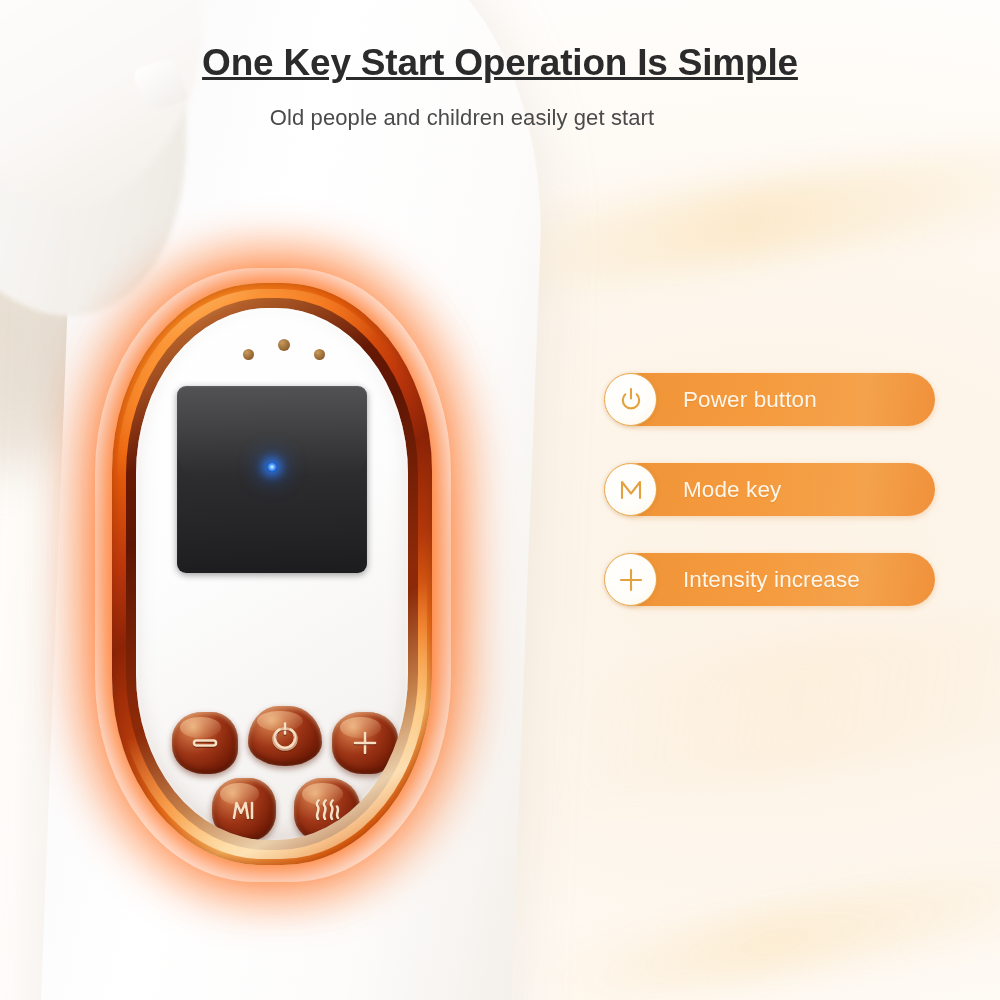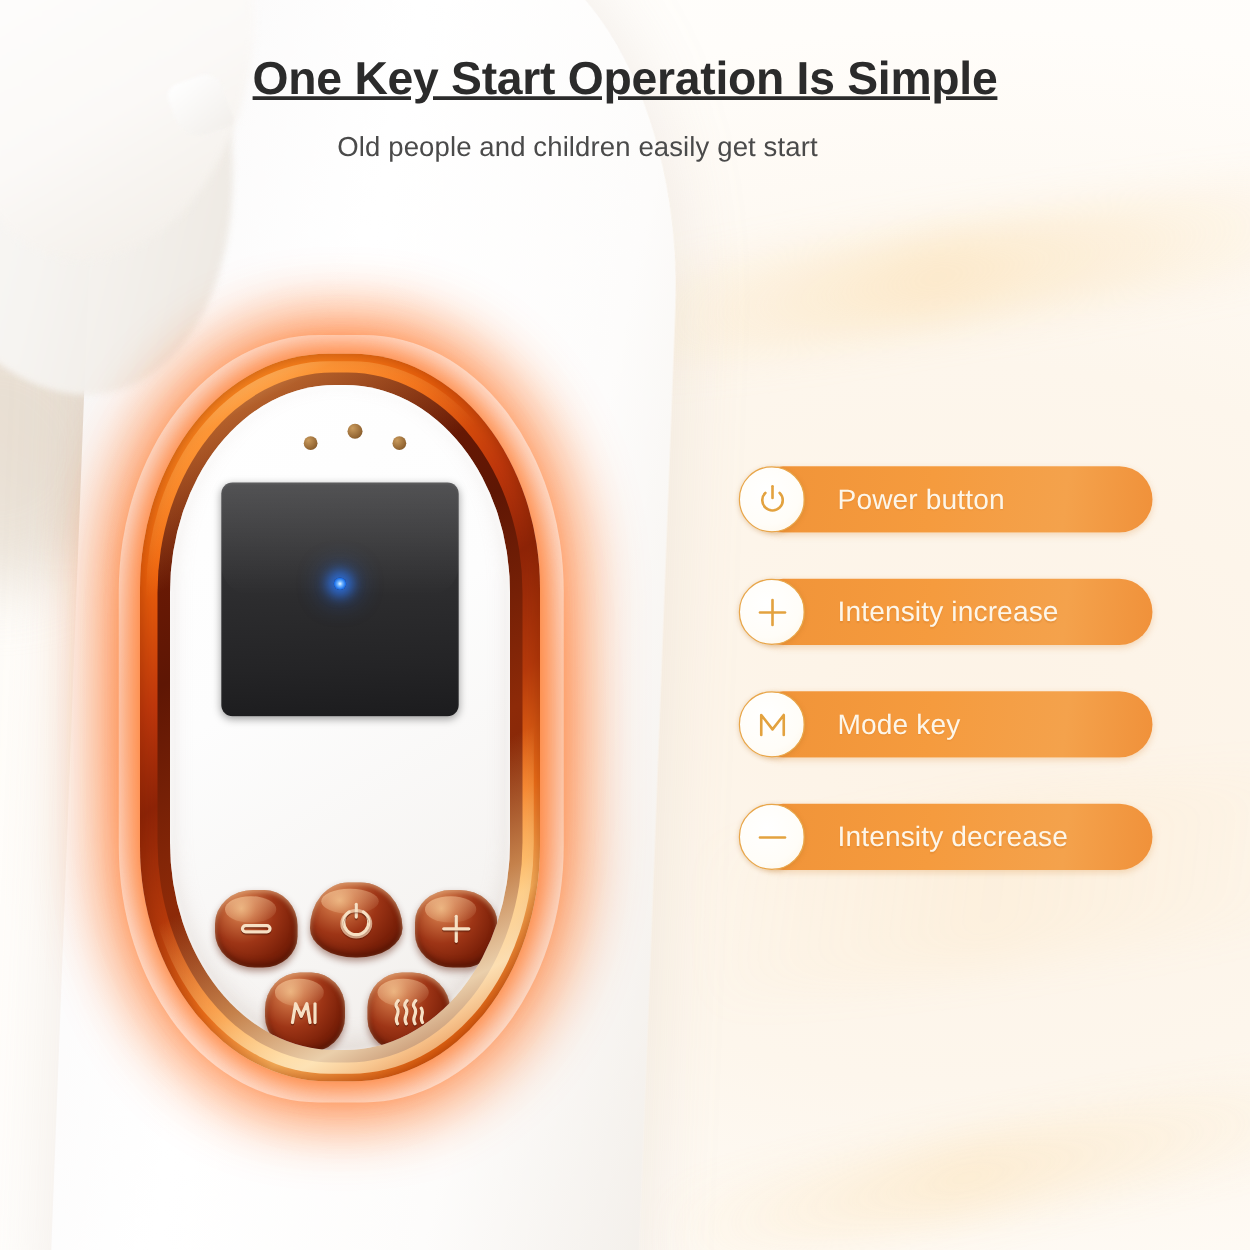--- a/index.html
+++ b/index.html
@@ -218,21 +218,21 @@
     left:158px; top:470px; width:66px; height:64px;
     border-radius:42% 46% 44% 46% / 44% 46% 46% 42%;
   }
   .btn svg { position:relative; z-index:2; display:block; }
   .gl { fill:none; stroke:#f7e0c4; stroke-width:2.6; stroke-linecap:round; stroke-linejoin:round;
         filter: drop-shadow(0 1px 0 rgba(80,20,4,.7)); }
 
   
   .pill-list {
     position:absolute;
-    left:600px; top:373px;
+    left:613px; top:373px;
     width:322px;
   }
   .pill {
     position:relative;
     height:53px;
     margin-bottom:37px;
     border-radius:27px;
     background: linear-gradient(95deg,#f2993c 0%, #f59b3c 38%, #f4a14a 70%, #f3a busted 100%);
     background: linear-gradient(96deg,#f09338 0%, #f59b3e 45%, #f4a24c 78%, #f0913a 100%);
     box-shadow: 0 2px 6px rgba(214,133,46,.28);
@@ -376,41 +376,33 @@
           <path class="pi" d="M9.3 9.3A8.2 8.2 0 1 0 20.7 9.3"></path>
           <path class="pi" d="M15 4 V13.4"></path>
         </svg>
       </div>
       <span class="pill-label">Power button</span>
     </div>
 
     <div class="pill">
       <div class="pill-icon">
         <svg width="30" height="30" viewBox="0 0 30 30">
+          <path class="pi" d="M6 23 V7 L15 18.5 L24 7 V23" stroke-width="2"></path>
+        </svg>
+      </div>
+      <span class="pill-label">Mode key</span>
+    </div>
+
+    <div class="pill">
+      <div class="pill-icon">
+        <svg width="30" height="30" viewBox="0 0 30 30">
           <path class="pi" d="M15 5 V25"></path>
           <path class="pi" d="M5 15 H25"></path>
         </svg>
       </div>
       <span class="pill-label">Intensity increase</span>
     </div>
 
-    <div class="pill">
-      <div class="pill-icon">
-        <svg width="30" height="30" viewBox="0 0 30 30">
-          <path class="pi" d="M6 23 V7 L15 18.5 L24 7 V23" stroke-width="2"></path>
-        </svg>
-      </div>
-      <span class="pill-label">Mode key</span>
-    </div>
-
-    <div class="pill">
-      <div class="pill-icon">
-        <svg width="30" height="30" viewBox="0 0 30 30">
-          <path class="pi" d="M5 15 H25"></path>
-        </svg>
-      </div>
-      <span class="pill-label">Intensity decrease</span>
-    </div>
 
 
   </div>
 
 </div>
 
 </body></html>

